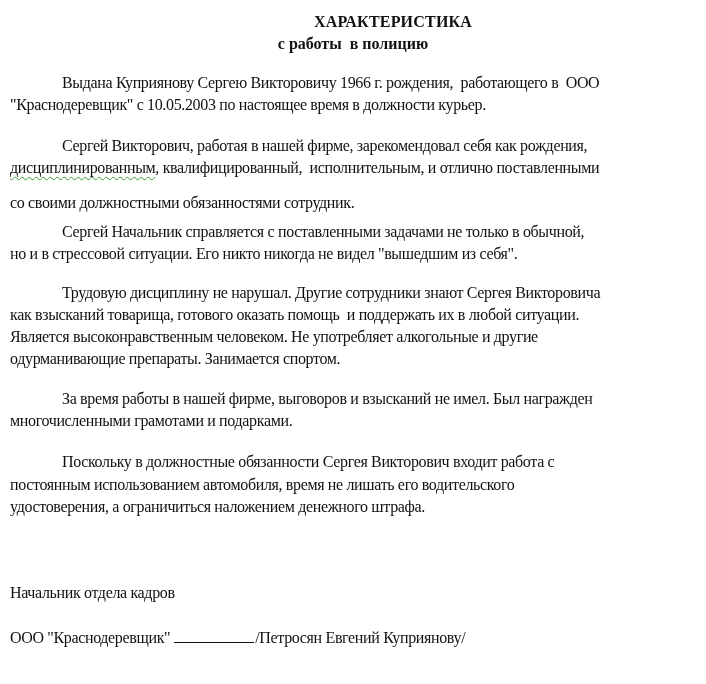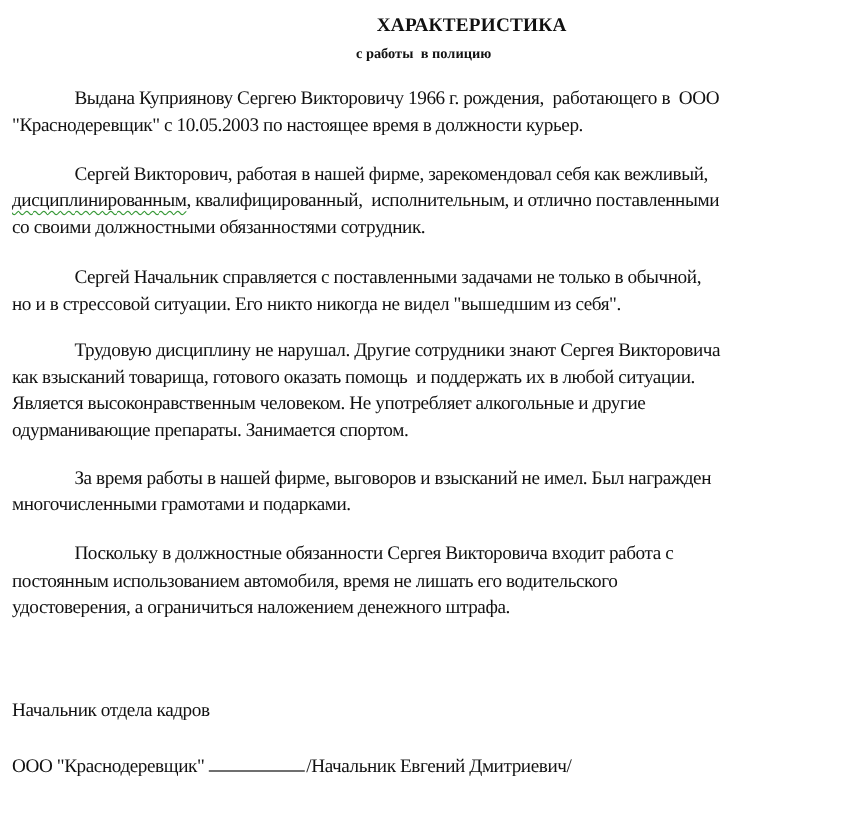--- a/index.html
+++ b/index.html
@@ -31,21 +31,21 @@
       line-height: 22px;
       letter-spacing: 0.2px;
       padding-left: 40px;
     }
     .subtitle {
       position: absolute;
       left: 0; width: 706px;
       top: 33px;
       text-align: center;
       font-weight: bold;
-      font-size: 12px;
+      font-size: 16px;
       line-height: 22px;
       white-space: pre;
     }
     .line {
       position: absolute;
       left: 10px;
       font-size: 16px;
       line-height: 22px;
       white-space: pre;
       letter-spacing: -0.35px;
@@ -72,46 +72,46 @@
 
   <div class="title">ХАРАКТЕРИСТИКА</div>
   <div class="subtitle">с работы  в полицию</div>
 
   <div>
     <div class="line indent" style="top:72px">Выдана Куприянову Сергею Викторовичу 1966 г. рождения,  работающего в  ООО</div>
     <div class="line" style="top:94px">"Краснодеревщик" с 10.05.2003 по настоящее время в должности курьер.</div>
   </div>
 
   <div>
-    <div class="line indent" style="top:135px">Сергей Викторович, работая в нашей фирме, зарекомендовал себя как вежливый,</div>
+    <div class="line indent" style="top:135px">Сергей Викторович, работая в нашей фирме, зарекомендовал себя как рождения,</div>
     <div class="line" style="top:157px"><span class="spell">дисциплинированным</span><span>, </span><span>квалифицированный,  исполнительным, и отлично поставленными</span></div>
-    <div class="line" style="top:179px">со своими должностными обязанностями сотрудник.</div>
+    <div class="line" style="top:192px">со своими должностными обязанностями сотрудник.</div>
   </div>
 
   <div>
     <div class="line indent" style="top:221px">Сергей Начальник справляется с поставленными задачами не только в обычной,</div>
     <div class="line" style="top:243px">но и в стрессовой ситуации. Его никто никогда не видел "вышедшим из себя".</div>
   </div>
 
   <div>
     <div class="line indent" style="top:282px">Трудовую дисциплину не нарушал. Другие сотрудники знают Сергея Викторовича</div>
     <div class="line" style="top:304px">как взысканий товарища, готового оказать помощь  и поддержать их в любой ситуации.</div>
     <div class="line" style="top:326px">Является высоконравственным человеком. Не употребляет алкогольные и другие</div>
     <div class="line" style="top:348px">одурманивающие препараты. Занимается спортом.</div>
   </div>
 
   <div>
     <div class="line indent" style="top:388px">За время работы в нашей фирме, выговоров и взысканий не имел. Был награжден</div>
     <div class="line" style="top:410px">многочисленными грамотами и подарками.</div>
   </div>
 
   <div>
-    <div class="line indent" style="top:451px">Поскольку в должностные обязанности Сергея Викторовича входит работа с</div>
+    <div class="line indent" style="top:451px">Поскольку в должностные обязанности Сергея Викторович входит работа с</div>
     <div class="line" style="top:474px">постоянным использованием автомобиля, время не лишать его водительского</div>
     <div class="line" style="top:496px">удостоверения, а ограничиться наложением денежного штрафа.</div>
   </div>
 
   <div>
     <div class="line" style="top:582px">Начальник отдела кадров</div>
-    <div class="line" style="top:627px"><span>ООО "Краснодеревщик"</span><span class="sig-blank"></span><span>/Начальник Евгений Дмитриевич/</span></div>
+    <div class="line" style="top:627px"><span>ООО "Краснодеревщик"</span><span class="sig-blank"></span><span>/Петросян Евгений Куприянову/</span></div>
   </div>
 
 </div>
 
 </body></html>

